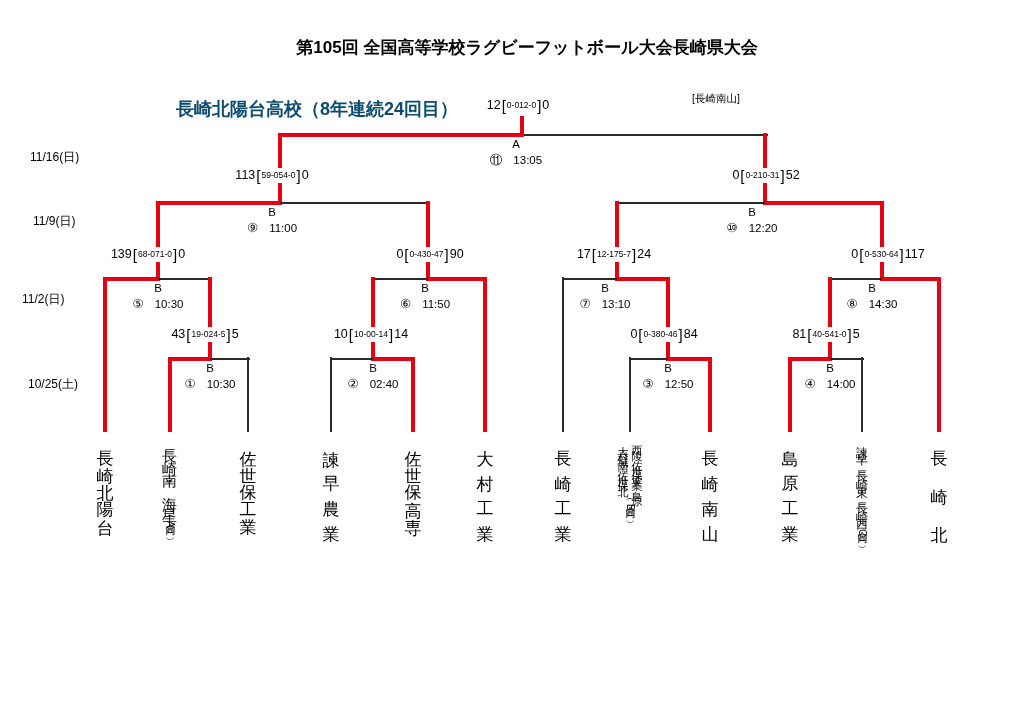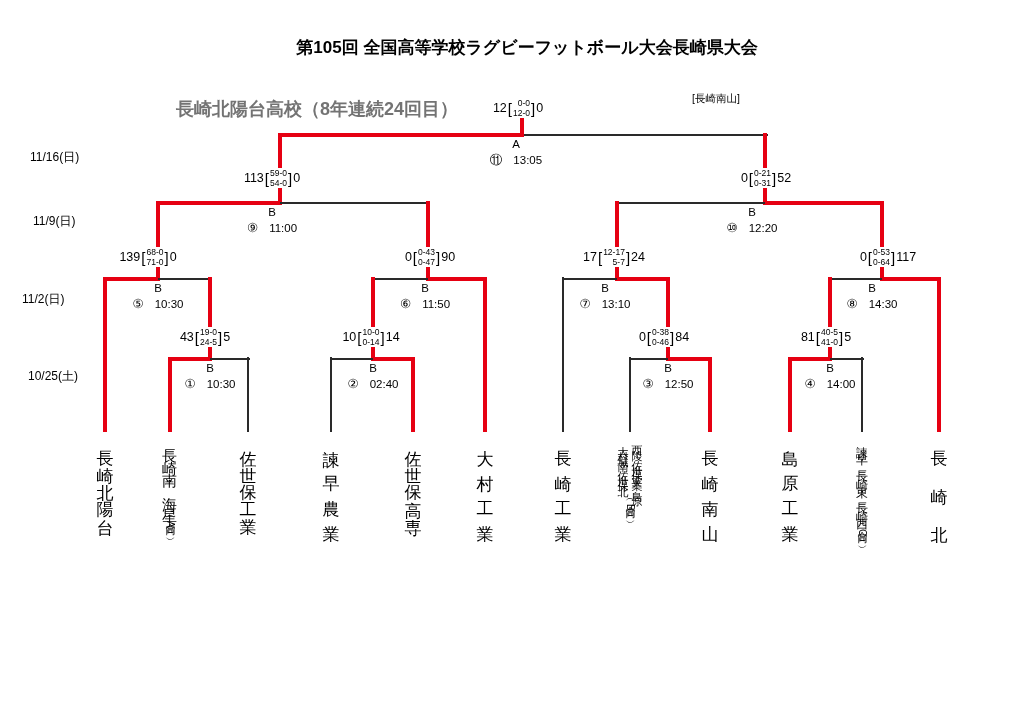--- a/index.html
+++ b/index.html
@@ -2,36 +2,36 @@
 <html><head>
 <meta charset="utf-8">
 <style>
   html,body{margin:0;padding:0;}
   body{
     width:1024px;height:724px;position:relative;background:#ffffff;
     font-family:"Liberation Sans",sans-serif;color:#111;overflow:hidden;
   }
   .title{position:absolute;top:36px;left:30px;right:0;text-align:center;
     font-size:17px;font-weight:bold;line-height:1.4;color:#000;}
-  .champion{position:absolute;left:176px;top:97px;font-size:18px;font-weight:bold;color:#737373;white-space:nowrap;}
+  .champion{position:absolute;left:176px;top:97px;font-size:18px;font-weight:bold;color:#0c4a6e;white-space:nowrap;}
   .venues{position:absolute;left:692px;top:92px;display:flex;align-items:center;font-size:10.5px;line-height:1.3;color:#000;white-space:nowrap;}
   .venues .vlabel{margin-right:2px;}
   .date{position:absolute;font-size:12px;color:#000;white-space:nowrap;}
 
   
   .bl{position:absolute;}
   .bl.r{background:#e60012;}
   .bl.k{background:#2a2a2a;}
 
   
   .score{position:absolute;transform:translateX(-50%);display:flex;align-items:center;
     background:#fff;padding:0 2px;line-height:1;white-space:nowrap;color:#000;}
   .score .tot{font-size:12.5px;}
   .score .br{font-size:15px;font-weight:normal;padding:0 1px;}
-  .score .halves{display:flex;flex-direction:column;font-size:8.5px;line-height:1.2;text-align:right;}
+  .score .halves{display:flex;flex-direction:row;font-size:8.5px;line-height:1.2;text-align:left;}
 
   
   .minfo{position:absolute;transform:translateX(-50%);text-align:center;line-height:1.1;color:#000;white-space:nowrap;}
   .minfo .venue{font-size:11.5px;}
   .minfo .numtime{display:flex;gap:11px;justify-content:center;font-size:11.5px;margin-top:3px;align-items:center;}
   .minfo .mno{font-size:12.5px;}
 
   
   .team{position:absolute;top:437px;transform:translateX(-50%);display:flex;flex-direction:column;align-items:center;color:#000;}
   .tname{writing-mode:vertical-rl;text-orientation:mixed;line-height:1;}
@@ -53,21 +53,21 @@
 <div class="champion">長崎北陽台高校（8年連続24回目）</div>
 <div class="venues">
   <div class="vlabel">[長崎南山]</div>
   <div>
   </div>
 </div>
 
 <div class="date" style="left:30px;top:149px">11/16(日)</div>
 <div class="date" style="left:33px;top:213px">11/9(日)</div>
 <div class="date" style="left:22px;top:291px">11/2(日)</div>
-<div class="date" style="left:28px;top:368px">10/25(土)</div>
+<div class="date" style="left:28px;top:376px">10/25(土)</div>
 
 <div id="lines">
     <div class="bl r" style="left: 280px; top: 133px; width: 244px; height: 4px;"></div>
     <div class="bl k" style="left: 522px; top: 134px; width: 246px; height: 2px;"></div>
     <div class="bl r" style="left: 520px; top: 116px; width: 4px; height: 21px;"></div>
     <div class="bl r" style="left: 278px; top: 133px; width: 4px; height: 72px;"></div>
     <div class="bl r" style="left: 763px; top: 133px; width: 4px; height: 72px;"></div>
     <div class="bl r" style="left: 158px; top: 201px; width: 124px; height: 4px;"></div>
     <div class="bl k" style="left: 280px; top: 202px; width: 149px; height: 2px;"></div>
     <div class="bl k" style="left: 617px; top: 202px; width: 150px; height: 2px;"></div>

